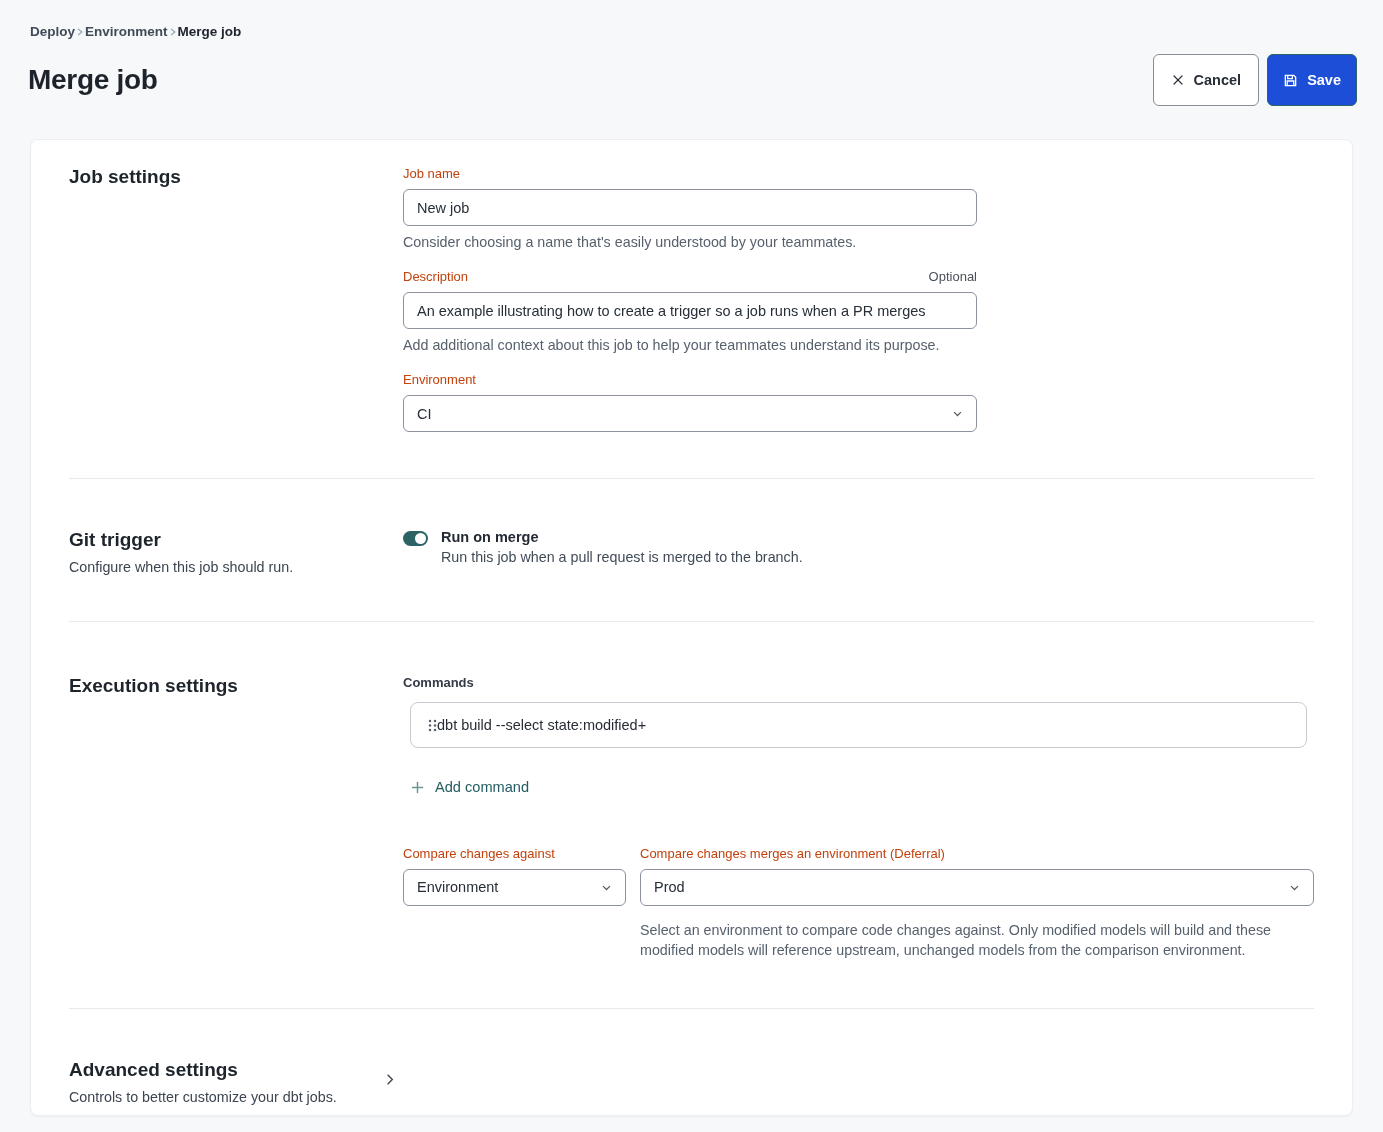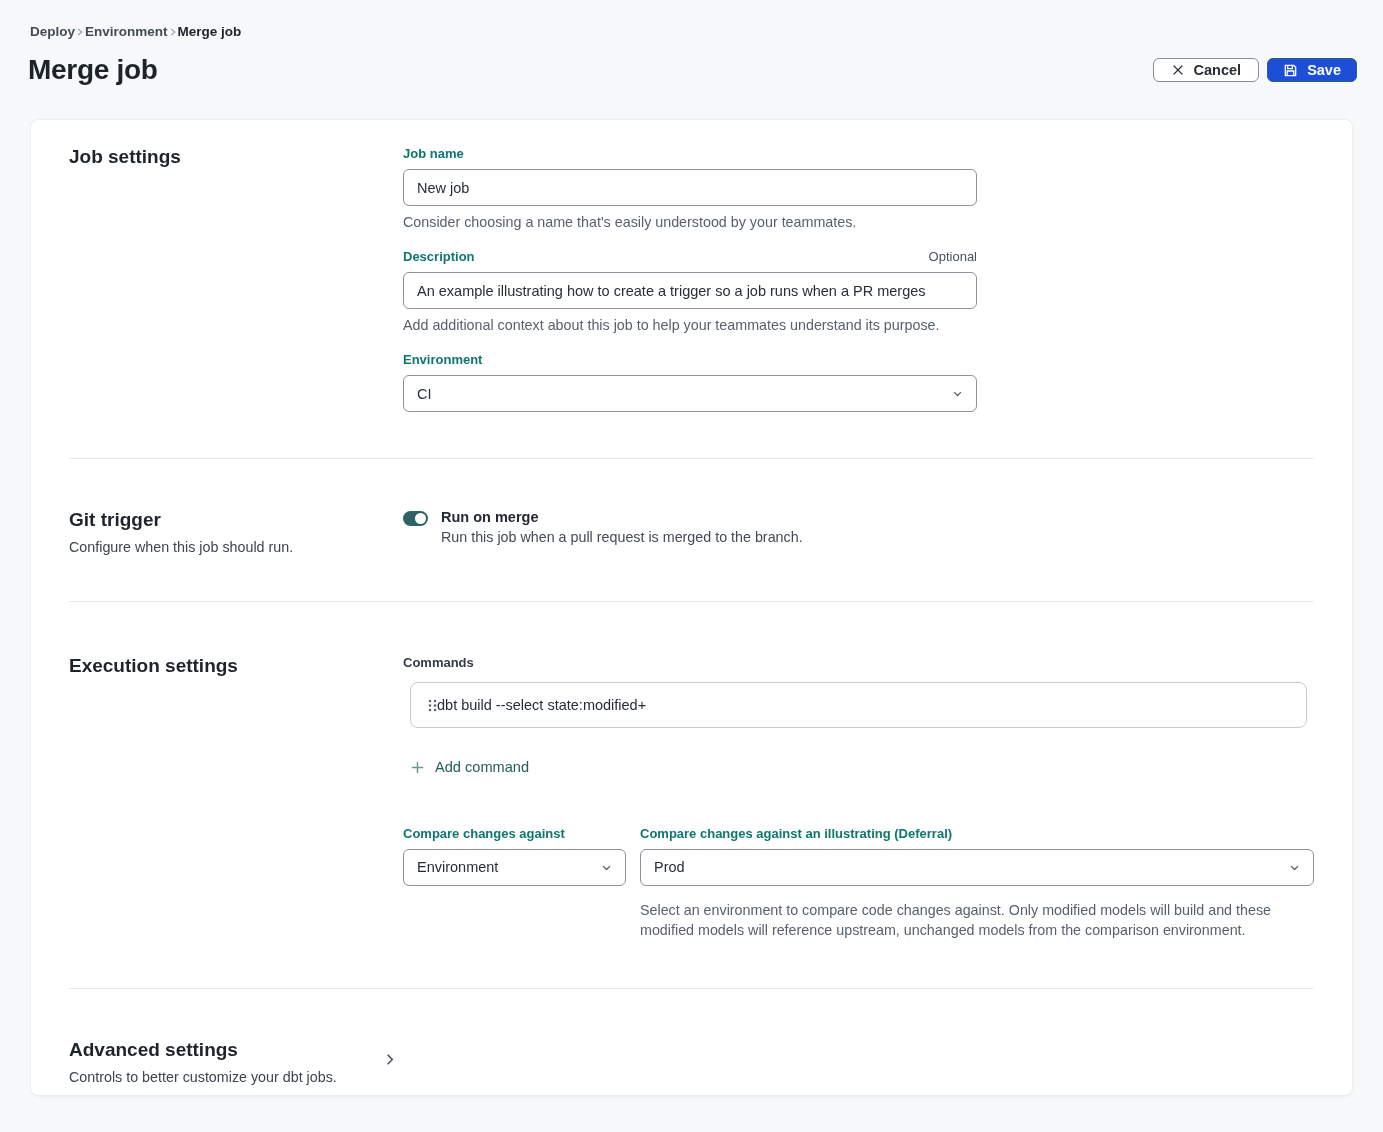--- a/index.html
+++ b/index.html
@@ -21,21 +21,21 @@
   .breadcrumb .crumb-current { color:#20262e; font-weight:700; }
   .bc-sep { display:flex; align-items:center; color:#9aa2ad; }
   .header-row {
     display:flex; align-items:center; justify-content:space-between;
     padding:0 26px 0 28px; margin-top:15px;
   }
   .page-title { font-size:28px; font-weight:700; color:#1d232b; letter-spacing:-0.3px; }
   .actions { display:flex; gap:8px; }
   .btn {
     display:inline-flex; align-items:center; gap:9px;
-    height:24px; border-radius:6px; font-size:14.5px; font-weight:600;
+    height:52px; border-radius:6px; font-size:14.5px; font-weight:600;
     font-family:"Liberation Sans", sans-serif; cursor:pointer;
   }
   .btn-cancel { background:#ffffff; border:1px solid #878e98; color:#272e36; padding:0 17px; }
   .btn-save  { background:#1d4ed8; border:1px solid #2e6466; color:#ffffff; padding:0 15px; }
   
   .card {
     width:1323px; height:977px; margin:33px 0 0 30px;
     background:#ffffff; border:1px solid #edeef1; border-radius:8px;
     box-shadow:0 1px 2px rgba(22,29,37,.04);
     padding:0 38px;
@@ -46,21 +46,21 @@
   .divider { border-top:1px solid #e7e9ec; height:0; }
   
   .sec-job  { padding:26px 0 46px; }
   .sec-git  { padding:50px 0 46px; }
   .sec-exec { padding:53px 0 48px; }
   .sec-adv  { padding:50px 0 0; }
   
   .fields { width:574px; }
   .field + .field { margin-top:19px; }
   .label-row { display:flex; justify-content:space-between; align-items:baseline; margin-bottom:8px; }
-  .f-label { font-size:13px; font-weight:700; color:#0f766e; }
+  .f-label { font-size:13px; font-weight:400; color:#c2410c; }
   .f-optional { font-size:13px; font-weight:400; color:#49515b; }
   .text-input {
     width:100%; height:37px; border:1px solid #8c939d; border-radius:6px;
     padding:0 13px; font-size:14.5px; color:#272e37; background:#fff;
     font-family:"Liberation Sans", sans-serif; outline:none;
   }
   .helper { margin-top:8px; font-size:14.3px; color:#57616d; }
   .select {
     height:37px; border:1px solid #8c939d; border-radius:6px; background:#fff;
     display:flex; align-items:center; justify-content:space-between;
@@ -243,21 +243,21 @@
             <span>Environment</span>
             <span class="icon">
               <svg width="11" height="11" viewBox="0 0 16 16" fill="none" stroke="#555d66" stroke-width="1.8">
                   <polyline points="3,6 8,11 13,6"></polyline>
                 </svg>
             </span>
           </div>
         </div>
         <div class="compare-col-2">
           <div class="label-row">
-            <span class="f-label">Compare changes against an illustrating (Deferral)</span>
+            <span class="f-label">Compare changes merges an environment (Deferral)</span>
           </div>
           <div class="select">
             <span>Prod</span>
             <span class="icon">
               <svg width="11" height="11" viewBox="0 0 16 16" fill="none" stroke="#555d66" stroke-width="1.8">
                   <polyline points="3,6 8,11 13,6"></polyline>
                 </svg>
             </span>
           </div>
           <p class="deferral-helper">Select an environment to compare code changes against. Only modified models will build and these modified models will reference upstream, unchanged models from the comparison environment.</p>

